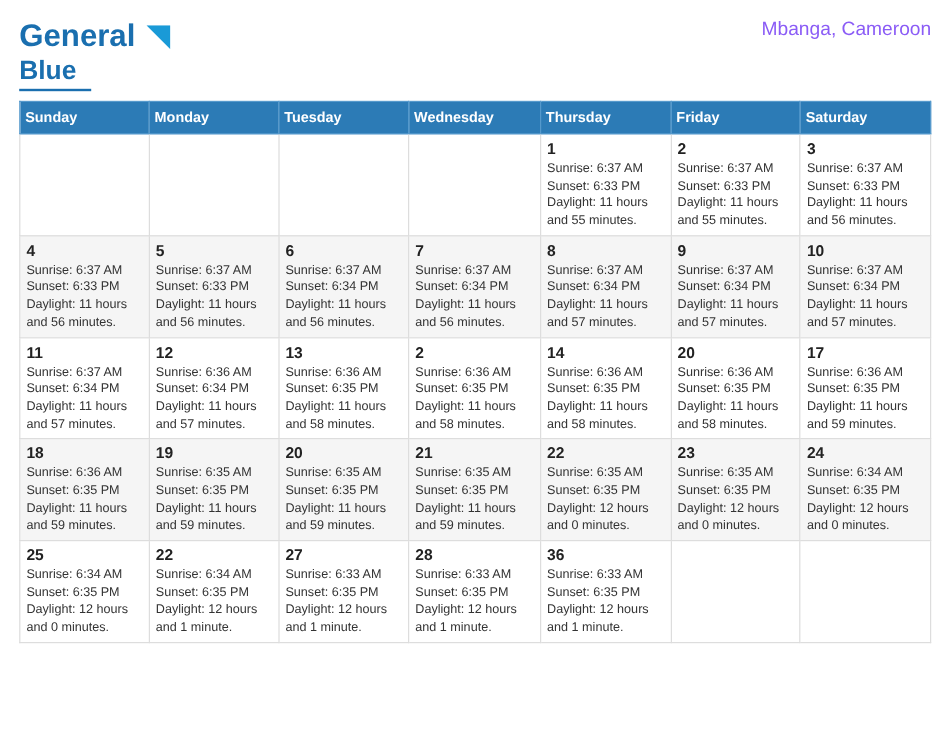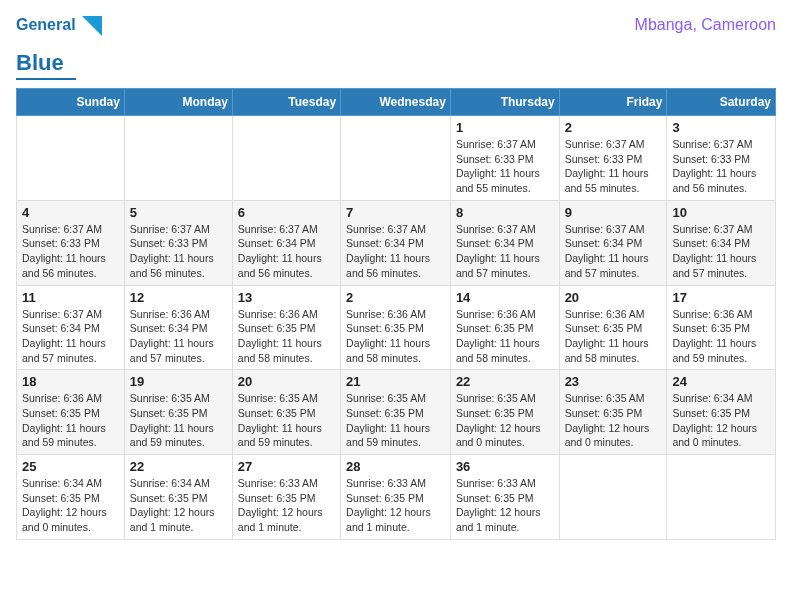--- a/index.html
+++ b/index.html
@@ -15,21 +15,21 @@
       justify-content: space-between;
       align-items: flex-start;
       margin-bottom: 8px;
     }
     .logo {
       display: flex;
       flex-direction: column;
       align-items: flex-start;
     }
     .logo-text {
-      font-size: 16px;
+      font-size: 26px;
       font-weight: bold;
       color: #333;
       line-height: 1;
     }
     .logo-text span.blue { color: #1a6faf; }
     .logo-line {
       width: 60px;
       height: 2px;
       background: #1a6faf;
       margin-top: 2px;
@@ -49,21 +49,21 @@
     }
     table {
       width: 100%;
       border-collapse: collapse;
       font-size: 11px;
     }
     thead tr th {
       background: #2c7bb6;
       color: #fff;
       padding: 6px 4px;
-      text-align: right;
+      text-align: left;
       font-size: 12px;
       font-weight: bold;
       border: 1px solid #5599cc;
     }
     tbody tr td {
       border: 1px solid #ddd;
       vertical-align: top;
       padding: 4px 5px;
       width: 113px;
       min-height: 80px;
@@ -96,21 +96,21 @@
 <div class="header">
   <div class="logo">
     <div style="display:flex; align-items:center;">
       <span class="logo-text">
         <span class="blue">General</span>
         <svg width="20" height="20" viewBox="0 0 20 20" style="display:inline-block;vertical-align:middle;margin-left:2px;">
           <polygon points="0,0 20,0 20,20" fill="#1a9ad7"></polygon>
         </svg>
       </span>
     </div>
-    <div style="display:flex; align-items:center; margin-top:14px;">
+    <div style="display:flex; align-items:center; margin-top:4px;">
       <span style="font-size:22px;font-weight:bold;color:#1a6faf;">Blue</span>
     </div>
     <div class="logo-line"></div>
   </div>
   <div class="title-block">
     <h2>Mbanga, Cameroon</h2>
   </div>
 </div>
 
 <table>

